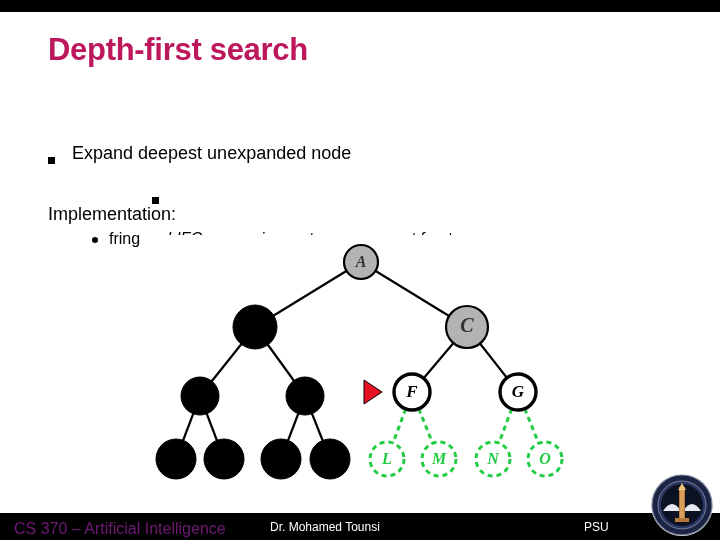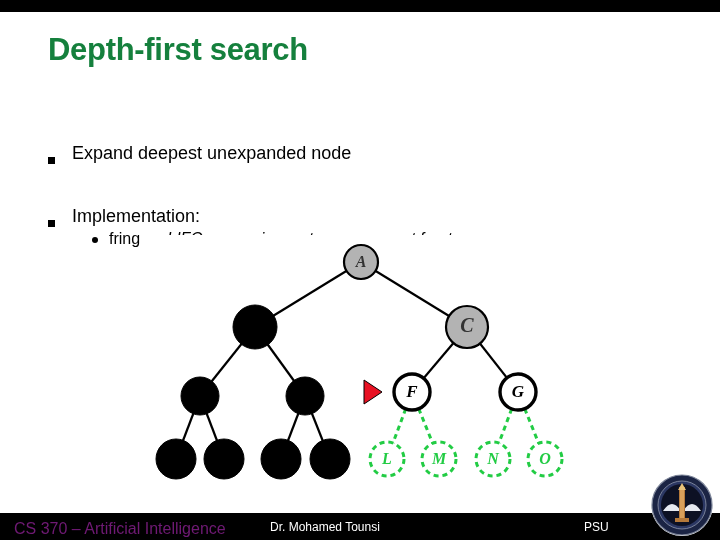--- a/index.html
+++ b/index.html
@@ -25,41 +25,41 @@
   .bottombar {
     position: absolute; left: 0; top: 513px;
     width: 720px; height: 27px;
     background: #000000;
   }
   
   .title {
     position: absolute; left: 48px; top: 32px;
     font-size: 31px; font-weight: bold;
     letter-spacing: -0.3px;
-    color: #15803d;
+    color: #be185d;
     white-space: nowrap;
   }
   
   .bullet-l1 {
     position: absolute;
     left: 48px;
     display: flex; align-items: flex-end;
     white-space: nowrap;
   }
   .bullet-l1 .sq {
     width: 7px; height: 7px;
     background: #000000;
     margin-top: 8px; margin-right: 17px;
     flex: 0 0 auto;
   }
   .bullet-l1 .txt {
     font-size: 18px; color: #000000;
   }
   #b1 { top: 143px; }
-  #b2 { top: 206px; }
+  #b2 { top: 189px; flex-direction: column; }
 
   .bullet-l2 {
     position: absolute;
     left: 92px; top: 230px;
     display: flex; align-items: flex-start;
     white-space: nowrap;
   }
   .bullet-l2 .dot {
     width: 6px; height: 6px;
     background: #000000; border-radius: 50%;

